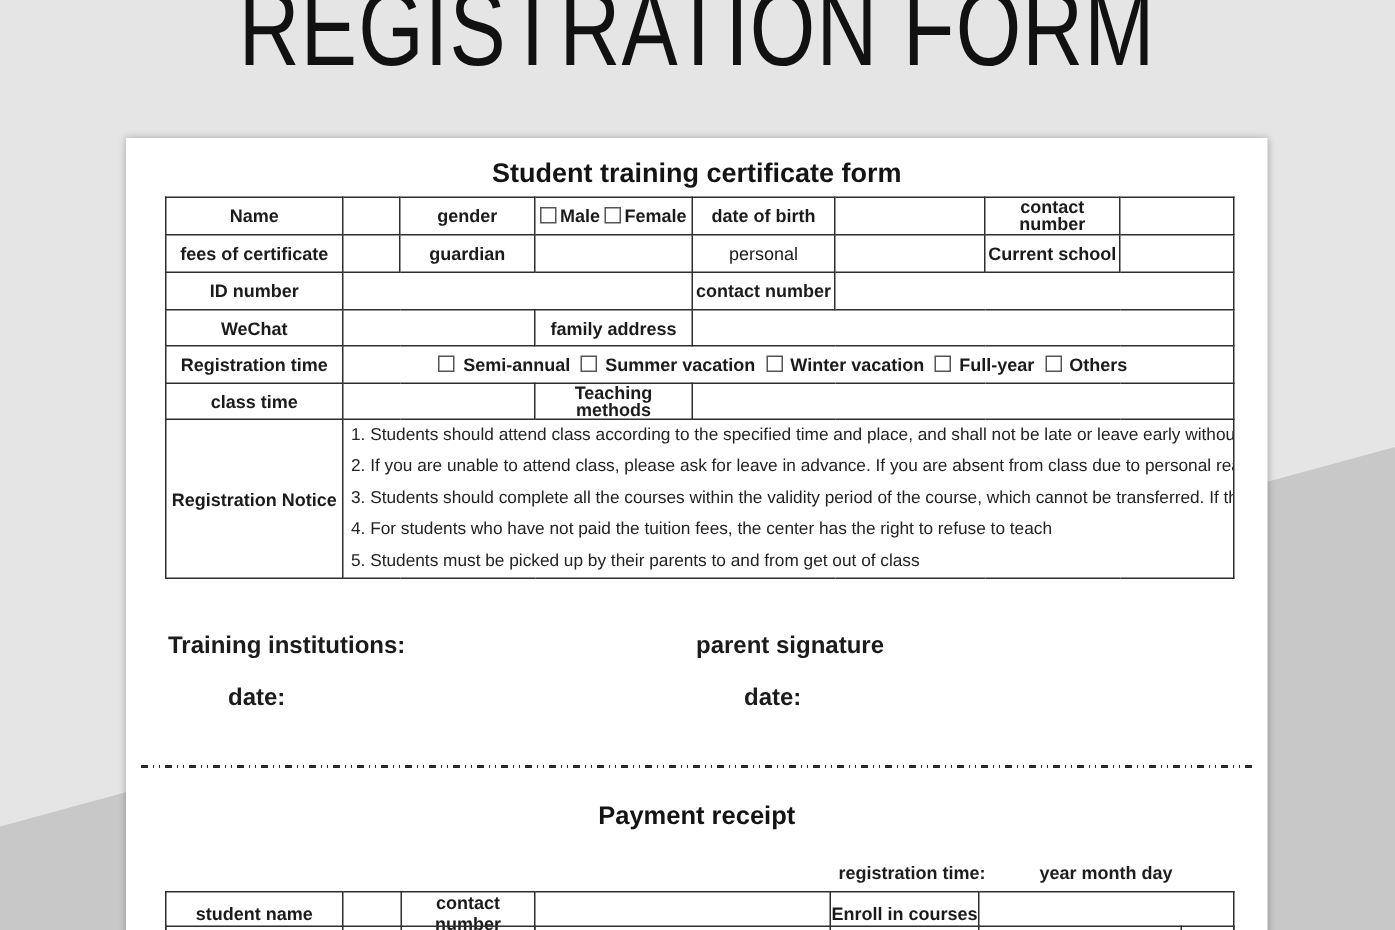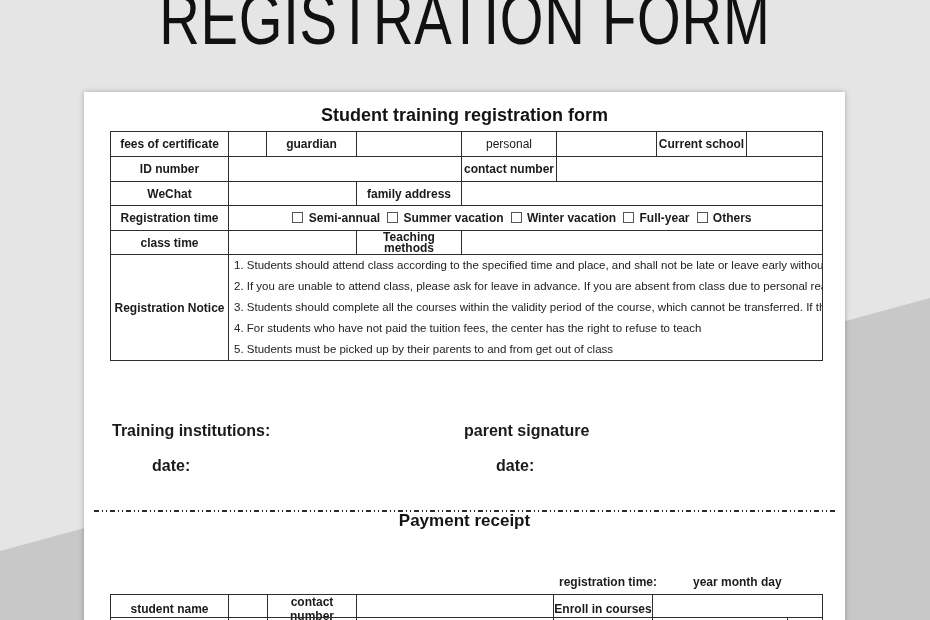--- a/index.html
+++ b/index.html
@@ -46,52 +46,62 @@
   .notice-line{
     font-weight:400;font-size:11.5px;line-height:21px;white-space:nowrap;
     overflow:hidden;padding-left:5px;color:#222;
   }
   .sig{position:absolute;font-size:16px;font-weight:700;color:#1b1b1b;white-space:nowrap;}
   .divider{
     position:absolute;left:10px;top:418px;width:744px;height:2px;
     background:repeating-linear-gradient(90deg,#2a2a2a 0 5px,transparent 5px 8px,#2a2a2a 8px 9px,transparent 9px 12px,#2a2a2a 12px 13px,transparent 13px 16px);
   }
   .receipt-heading{
-    position:absolute;top:419px;left:0;right:0;text-align:center;
+    position:absolute;top:442px;left:0;right:0;text-align:center;
     font-size:17px;font-weight:700;color:#141414;
   }
   .receipt-meta{position:absolute;top:483px;left:0;font-size:12px;font-weight:700;white-space:nowrap;}
   .receipt-table{position:absolute;left:26px;top:502px;width:712px;}
   .receipt-partial{position:absolute;left:26px;top:525px;width:712px;}
 </style>
 </head>
 <body>
 
 <div class="bg-wedge"></div>
 
 <div class="big-title">
   <span>REGISTRATION FORM</span>
 </div>
 
 <div class="page">
 
-  <div class="form-heading">Student training registration form</div>
+  <div class="form-heading">Student training certificate form</div>
 
   <table class="main-table">
     <colgroup>
       <col style="width:118px">
         <col style="width:38px">
         <col style="width:90px">
         <col style="width:105px">
       <col style="width:95px">
         <col style="width:100px">
         <col style="width:90px">
         <col style="width:76px">
     </colgroup>
     <tbody>
+        <tr style="height:25px">
+      <td>Name</td>
+      <td></td>
+      <td>gender</td>
+      <td><span class="cbx"></span><span>Male</span> <span class="cbx"></span><span>Female</span></td>
+      <td>date of birth</td>
+      <td></td>
+      <td class="two-line">contact number</td>
+      <td></td>
+    </tr>
     <tr style="height:25px">
       <td>fees of certificate</td>
       <td></td>
       <td>guardian</td>
       <td></td>
       <td class="light">personal</td>
       <td></td>
       <td>Current school</td>
       <td></td>
     </tr>

